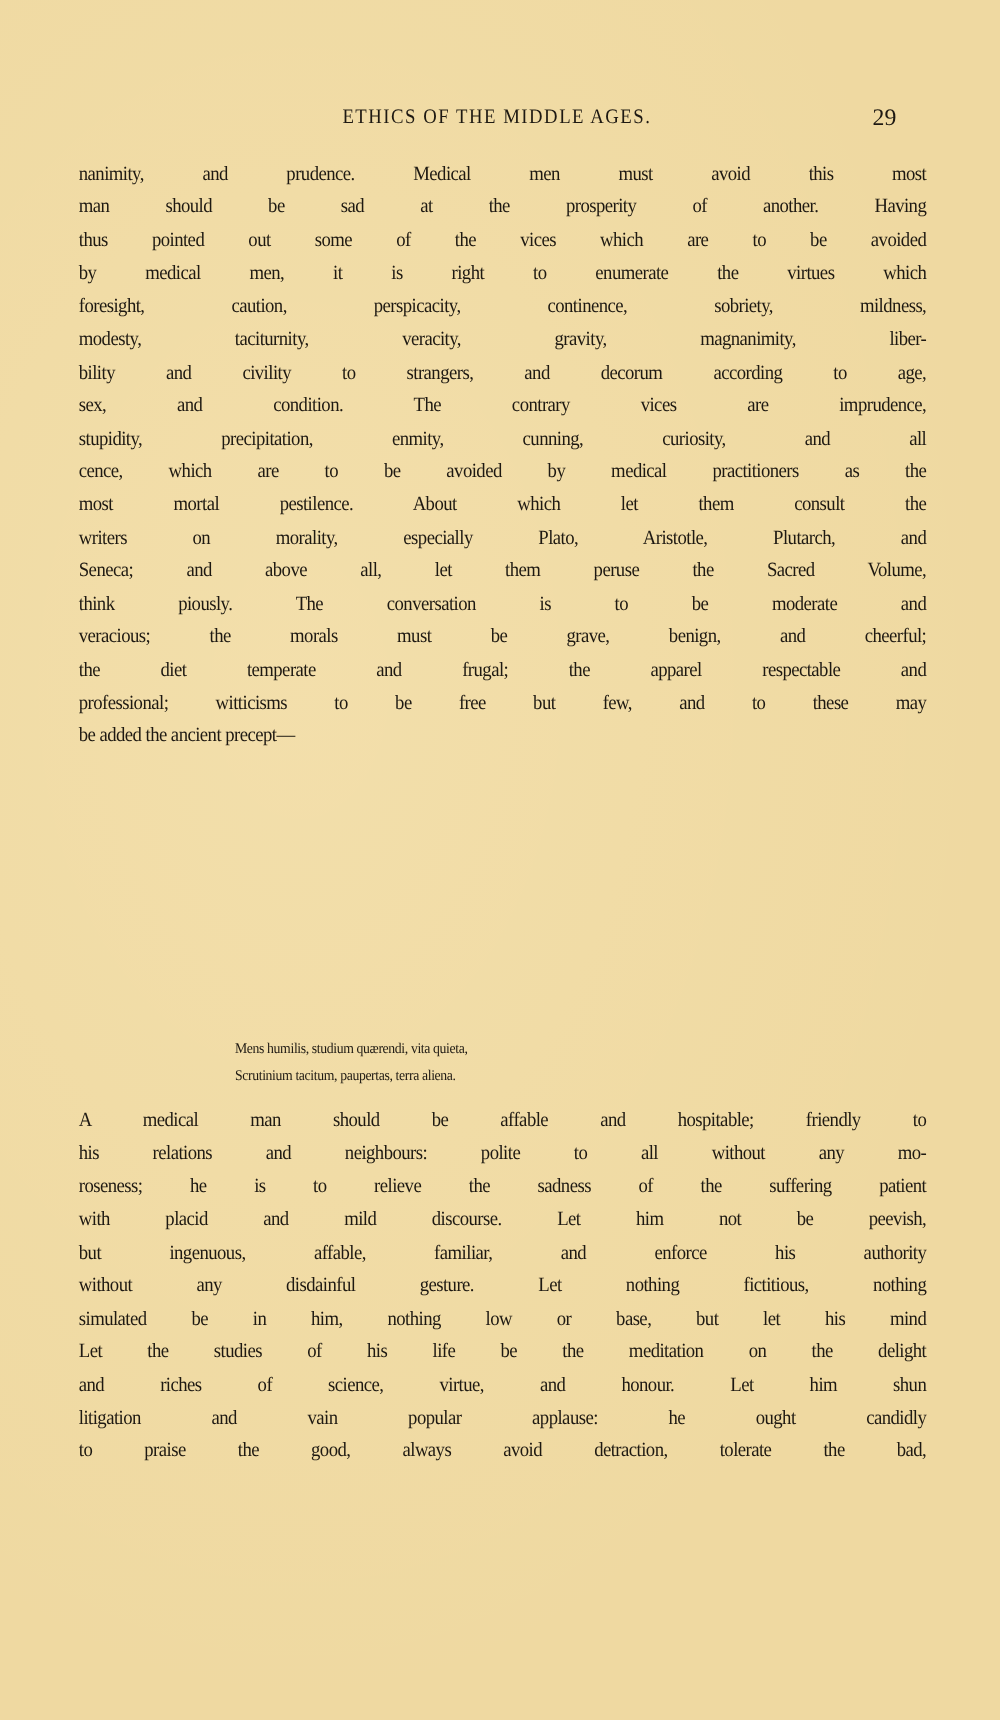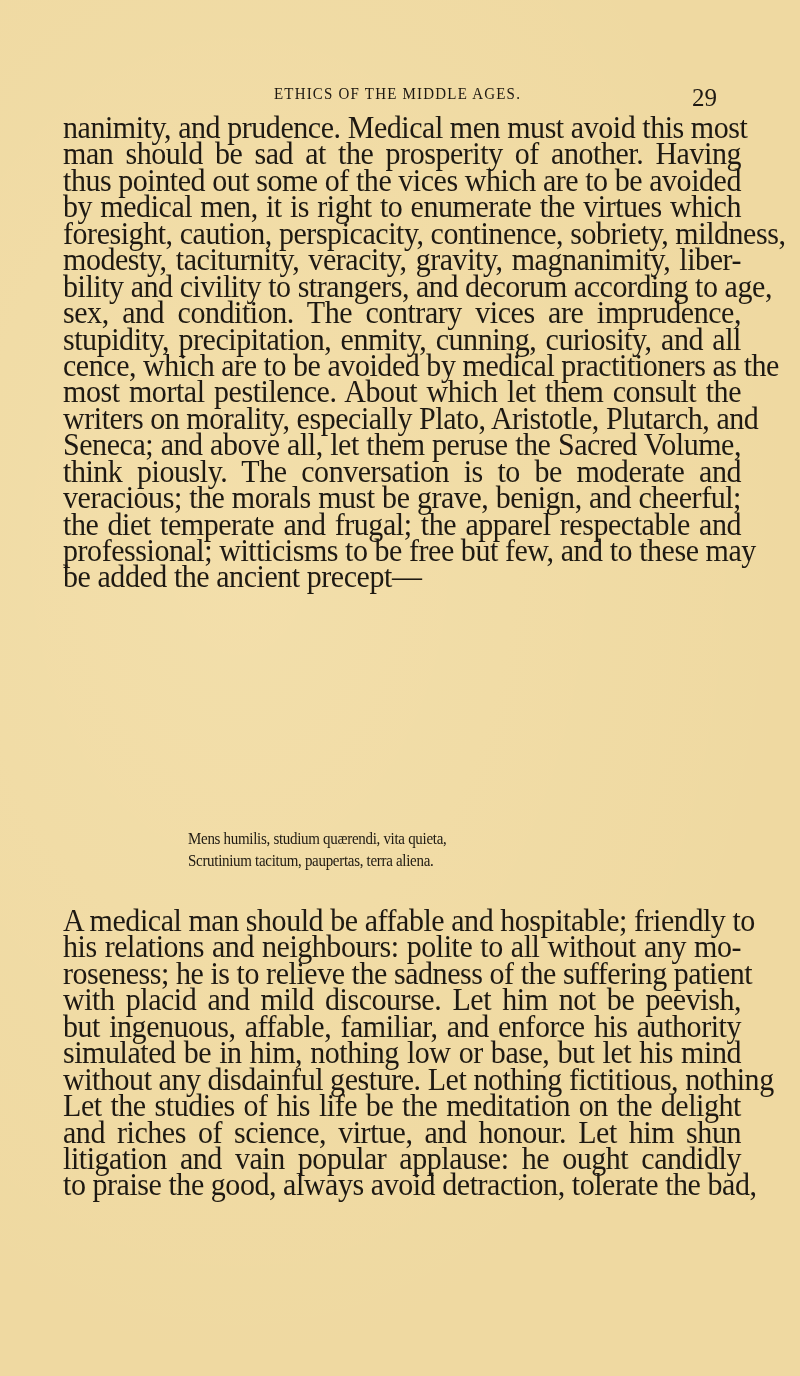--- a/index.html
+++ b/index.html
@@ -11,36 +11,36 @@
     color: #1e1912;
     position: relative;
   }
   .running-head {
     position: absolute; top: 86px; left: 63px; width: 593px;
     font-size: 15px; letter-spacing: 1.2px; text-align: center;
     transform: scaleY(1.1);
   }
   .running-head .title { display: inline-block; margin-left: 76px; }
   .page-number {
-    position: absolute; top: 84px; left: 677px; width: 40px; font-size: 25px; text-align: right;
+    position: absolute; top: 84px; left: 677px; width: 40px; font-size: 19px; text-align: right;
   }
   .body-text {
     position: absolute; left: 63px; width: 678px;
-    font-size: 30px; line-height: 26.45px;
+    font-size: 15px; line-height: 26.45px; margin-top: 12px;
   }
   .line {
     display: block; white-space: nowrap; text-align: justify; text-align-last: justify;
     height: 26.45px;
   }
   .line.last { text-align-last: left; }
   .line > span { display: block; transform: scaleY(1.08); transform-origin: 0 70%; letter-spacing: -0.45px; }
   #para1 { top: 115px; }
-  #verse { position: absolute; left: 188px; top: 828px; font-size: 15px; line-height: 22px; }
+  #verse { position: absolute; left: 188px; top: 828px; font-size: 11px; line-height: 22px; }
   #verse .vline { display: block; white-space: nowrap; letter-spacing: -0.3px; transform: scaleY(1.08); }
-  #para2 { top: 908px; }
+  #para2 { top: 872px; }
 </style>
 </head>
 <body>
 
 <div class="running-head">
   <span class="title">ETHICS OF THE MIDDLE AGES.</span>
 </div>
 <div class="page-number">29</div>
 
 <div class="body-text" id="para1">
@@ -115,24 +115,24 @@
   <span class="line">
       <span>roseness; he is to relieve the sadness of the suffering patient</span>
     </span>
   <span class="line">
       <span>with placid and mild discourse.  Let him not be peevish,</span>
     </span>
   <span class="line">
       <span>but ingenuous, affable, familiar, and enforce his authority</span>
     </span>
   <span class="line">
-      <span>simulated be in him, nothing low or base, but let his mind</span>
+      <span>without any disdainful gesture.  Let nothing fictitious, nothing</span>
     </span>
   <span class="line">
-      <span>without any disdainful gesture.  Let nothing fictitious, nothing</span>
+      <span>simulated be in him, nothing low or base, but let his mind</span>
     </span>
   <span class="line">
       <span>Let the studies of his life be the meditation on the delight</span>
     </span>
   <span class="line">
       <span>and riches of science, virtue, and honour.  Let him shun</span>
     </span>
   <span class="line">
       <span>litigation and vain popular applause: he ought candidly</span>
     </span>

